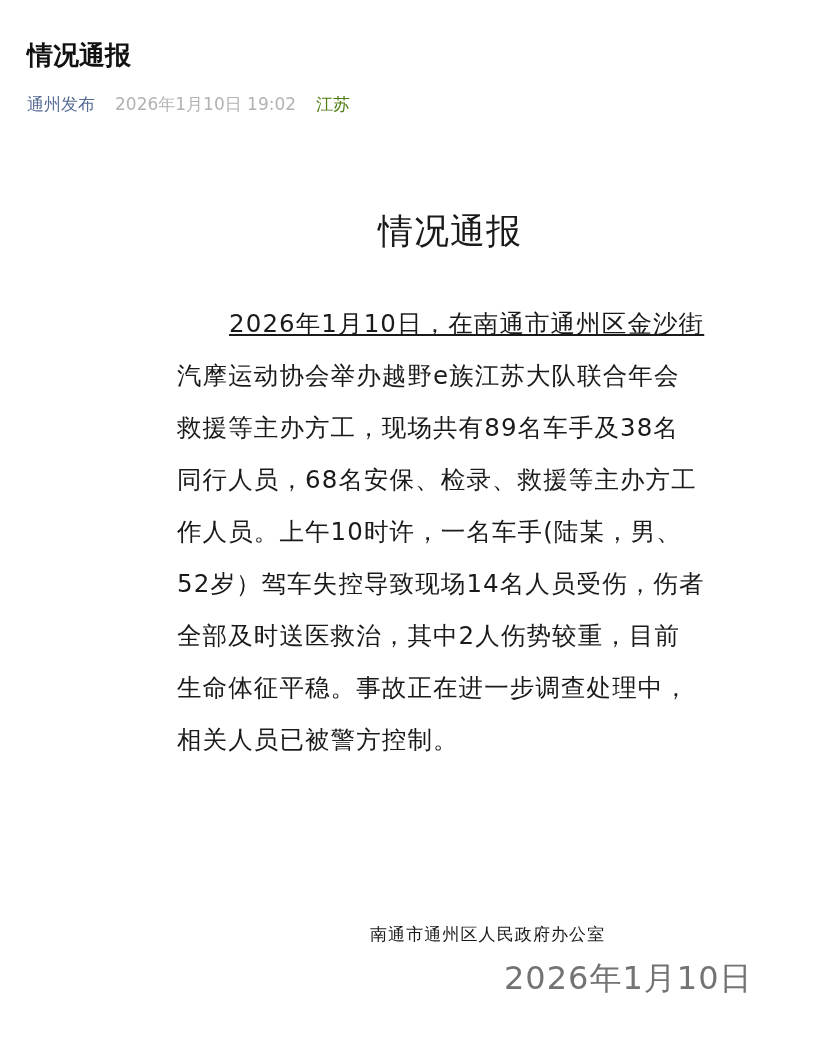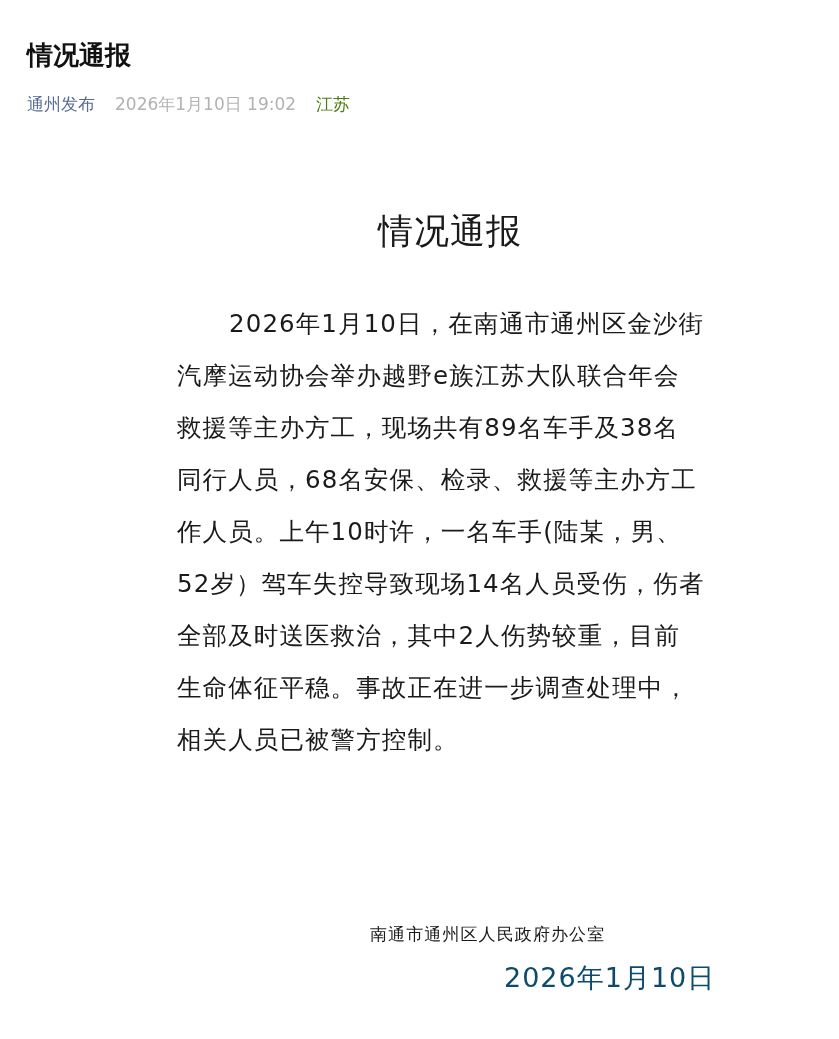--- a/index.html
+++ b/index.html
@@ -69,42 +69,43 @@
     display: block;
     height: 52px;
     line-height: 38px;
     font-size: 24.5px;
     white-space: nowrap;
     color: #1a1a1a;
     letter-spacing: 1.1px;
   }
   .body-line.indent {
     padding-left: 52px;
+    text-decoration: underline;
   }
   .signature {
     position: absolute;
     top: 915px;
     left: 370px;
     width: 360px;
   }
   .sig-org {
     display: block;
     font-size: 17px;
     line-height: 38px;
     letter-spacing: 1.1px;
     white-space: nowrap;
     color: #1a1a1a;
   }
   .sig-date {
     display: block;
-    font-size: 27px;
+    font-size: 32px;
     line-height: 38px;
     letter-spacing: 1px;
     white-space: nowrap;
-    color: #0c4a6e;
+    color: #737373;
     padding-left: 134px;
     margin-top: 6px;
   }
 </style>
 </head>
 <body>
 
 <h1 class="article-title">情况通报</h1>
 
 <div class="meta">

